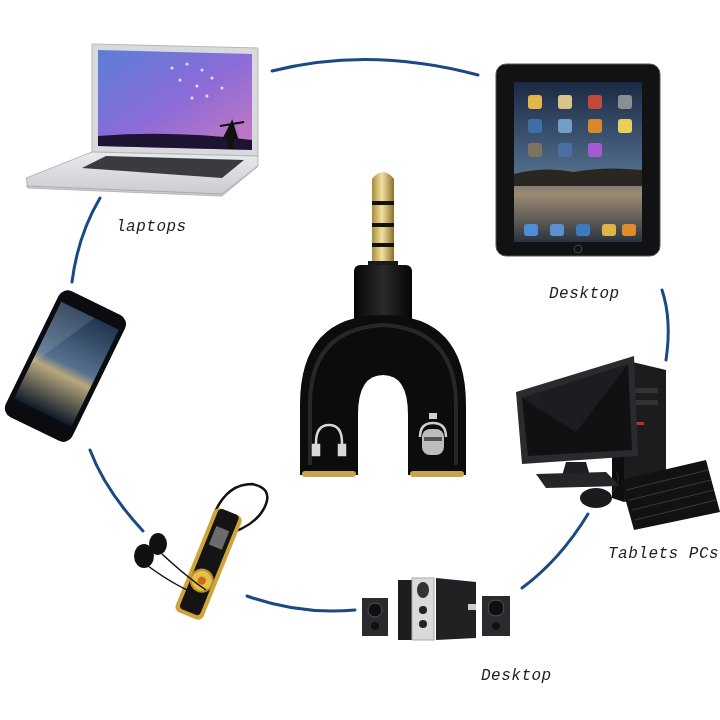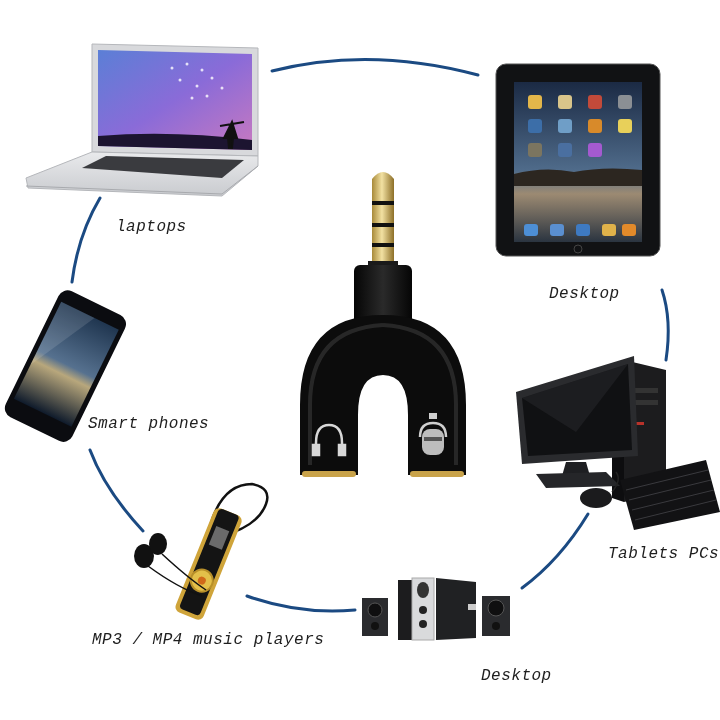--- a/index.html
+++ b/index.html
@@ -221,18 +221,16 @@
     <g>
       <rect x="141" y="248" width="8" height="6" fill="#cfcfcf"></rect>
       <path d="M132,272 Q132,258 145,258 Q158,258 158,272" fill="none" stroke="#cfcfcf" stroke-width="2.5"></path>
       <rect x="134" y="264" width="22" height="26" rx="8" fill="#bdbdbd"></rect>
       <rect x="136" y="272" width="18" height="4" fill="#555"></rect>
     </g>
   </svg>
 
   <div class="label" style="left:116px;top:218px">laptops</div>
   <div class="label" style="left:549px;top:285px">Desktop</div>
-  <div class="label" style="left:88px;top:415px">Smart phones</div>
   <div class="label" style="left:608px;top:545px">Tablets PCs</div>
-  <div class="label" style="left:92px;top:631px">MP3 / MP4 music players</div>
   <div class="label" style="left:481px;top:667px">Desktop</div>
 
 </div>
 
 </body></html>

